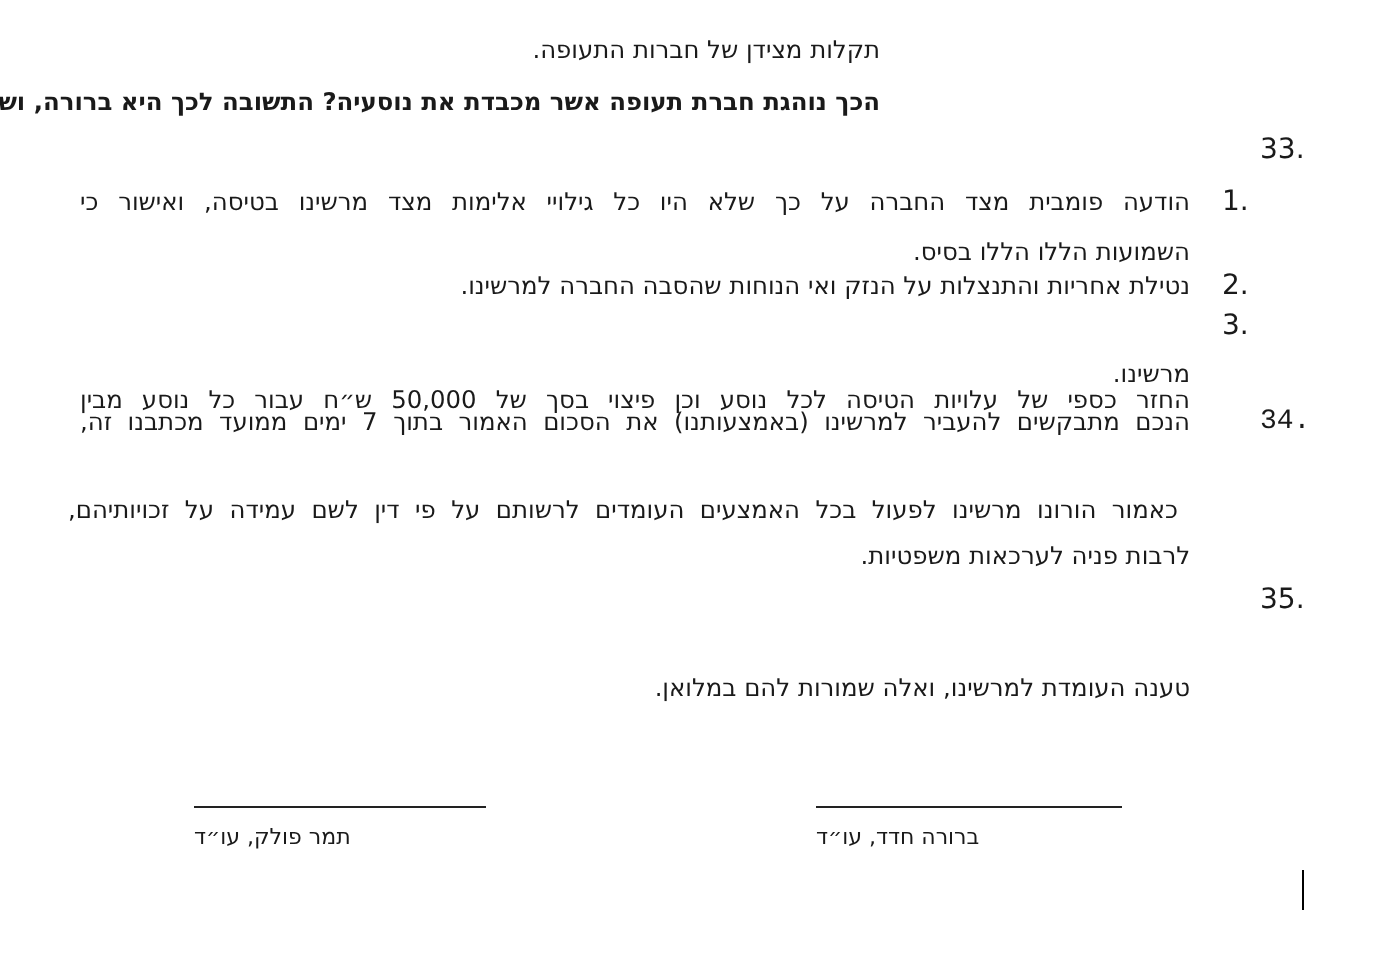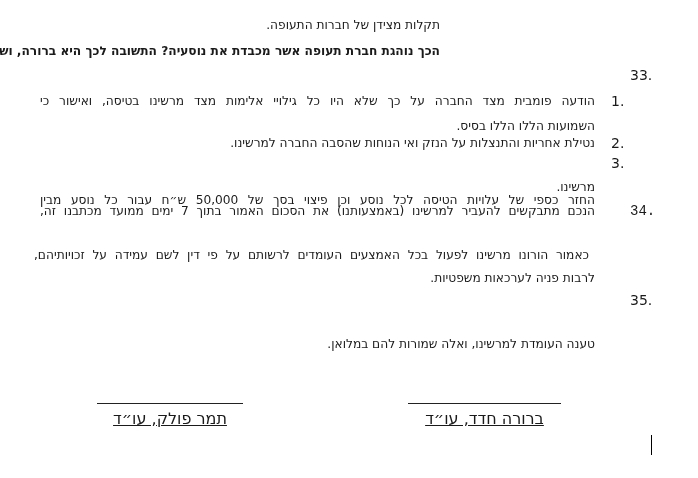--- a/index.html
+++ b/index.html
@@ -8,21 +8,21 @@
     font-family: "DejaVu Sans", sans-serif; color: #1a1a1a;
   }
   .page { position: absolute; left: 0; top: 0; width: 698px; height: 478px; direction: rtl; }
   .line {
     position: absolute; right: 0; white-space: nowrap;
     font-size: 12.2px; line-height: 16px; direction: rtl; text-align: right;
   }
   .bold { font-weight: bold; }
   .num { position: absolute; font-size: 14px; line-height: 16px; direction: ltr; white-space: nowrap; }
   .sig-line { position: absolute; height: 1px; background: #222; }
-  .sig-name { position: absolute; font-size: 16px; line-height: 16px; white-space: nowrap; direction: rtl; text-align: center; text-decoration: underline; }
+  .sig-name { position: absolute; font-size: 11px; line-height: 16px; white-space: nowrap; direction: rtl; text-align: left; }
   .caret { position: absolute; left: 651px; top: 435px; width: 1px; height: 20px; background: #000; }
   .justify { text-align: justify; text-align-last: justify; }
 </style>
 </head>
 <body>
 
 <div class="page">
 
   <div class="line" style="top:17px; right:258px;">תקלות מצידן של חברות התעופה.</div>
 

